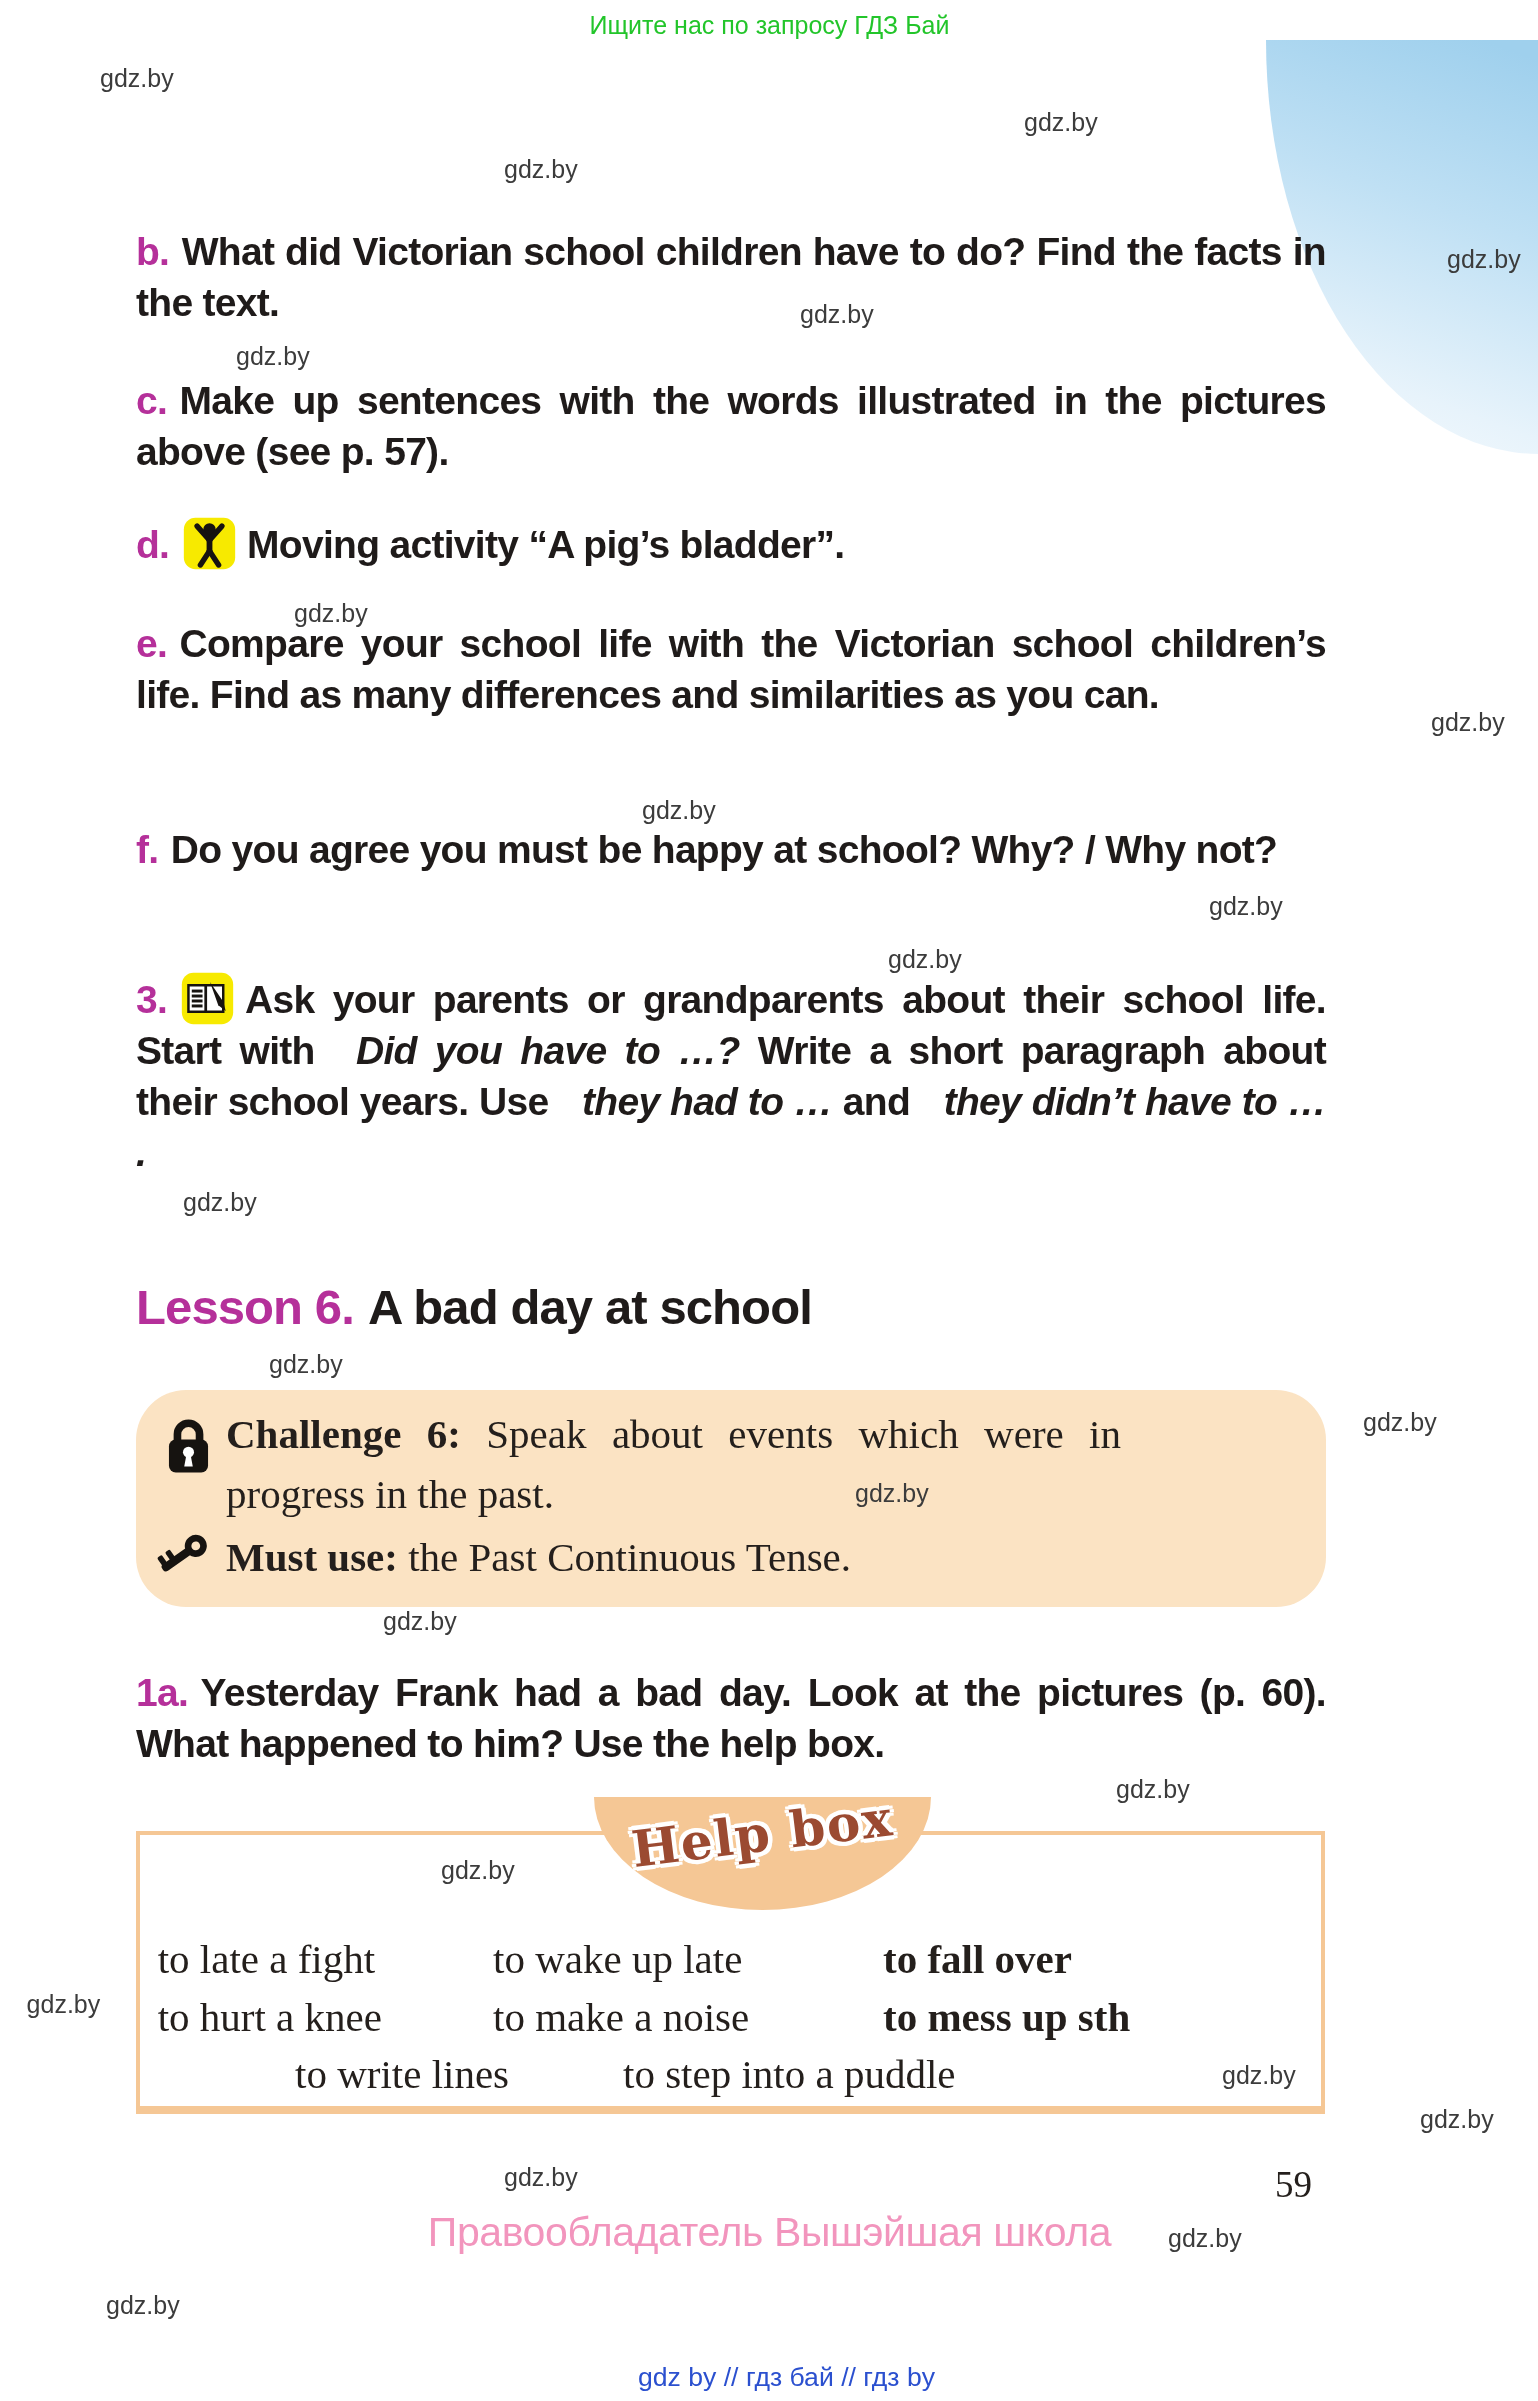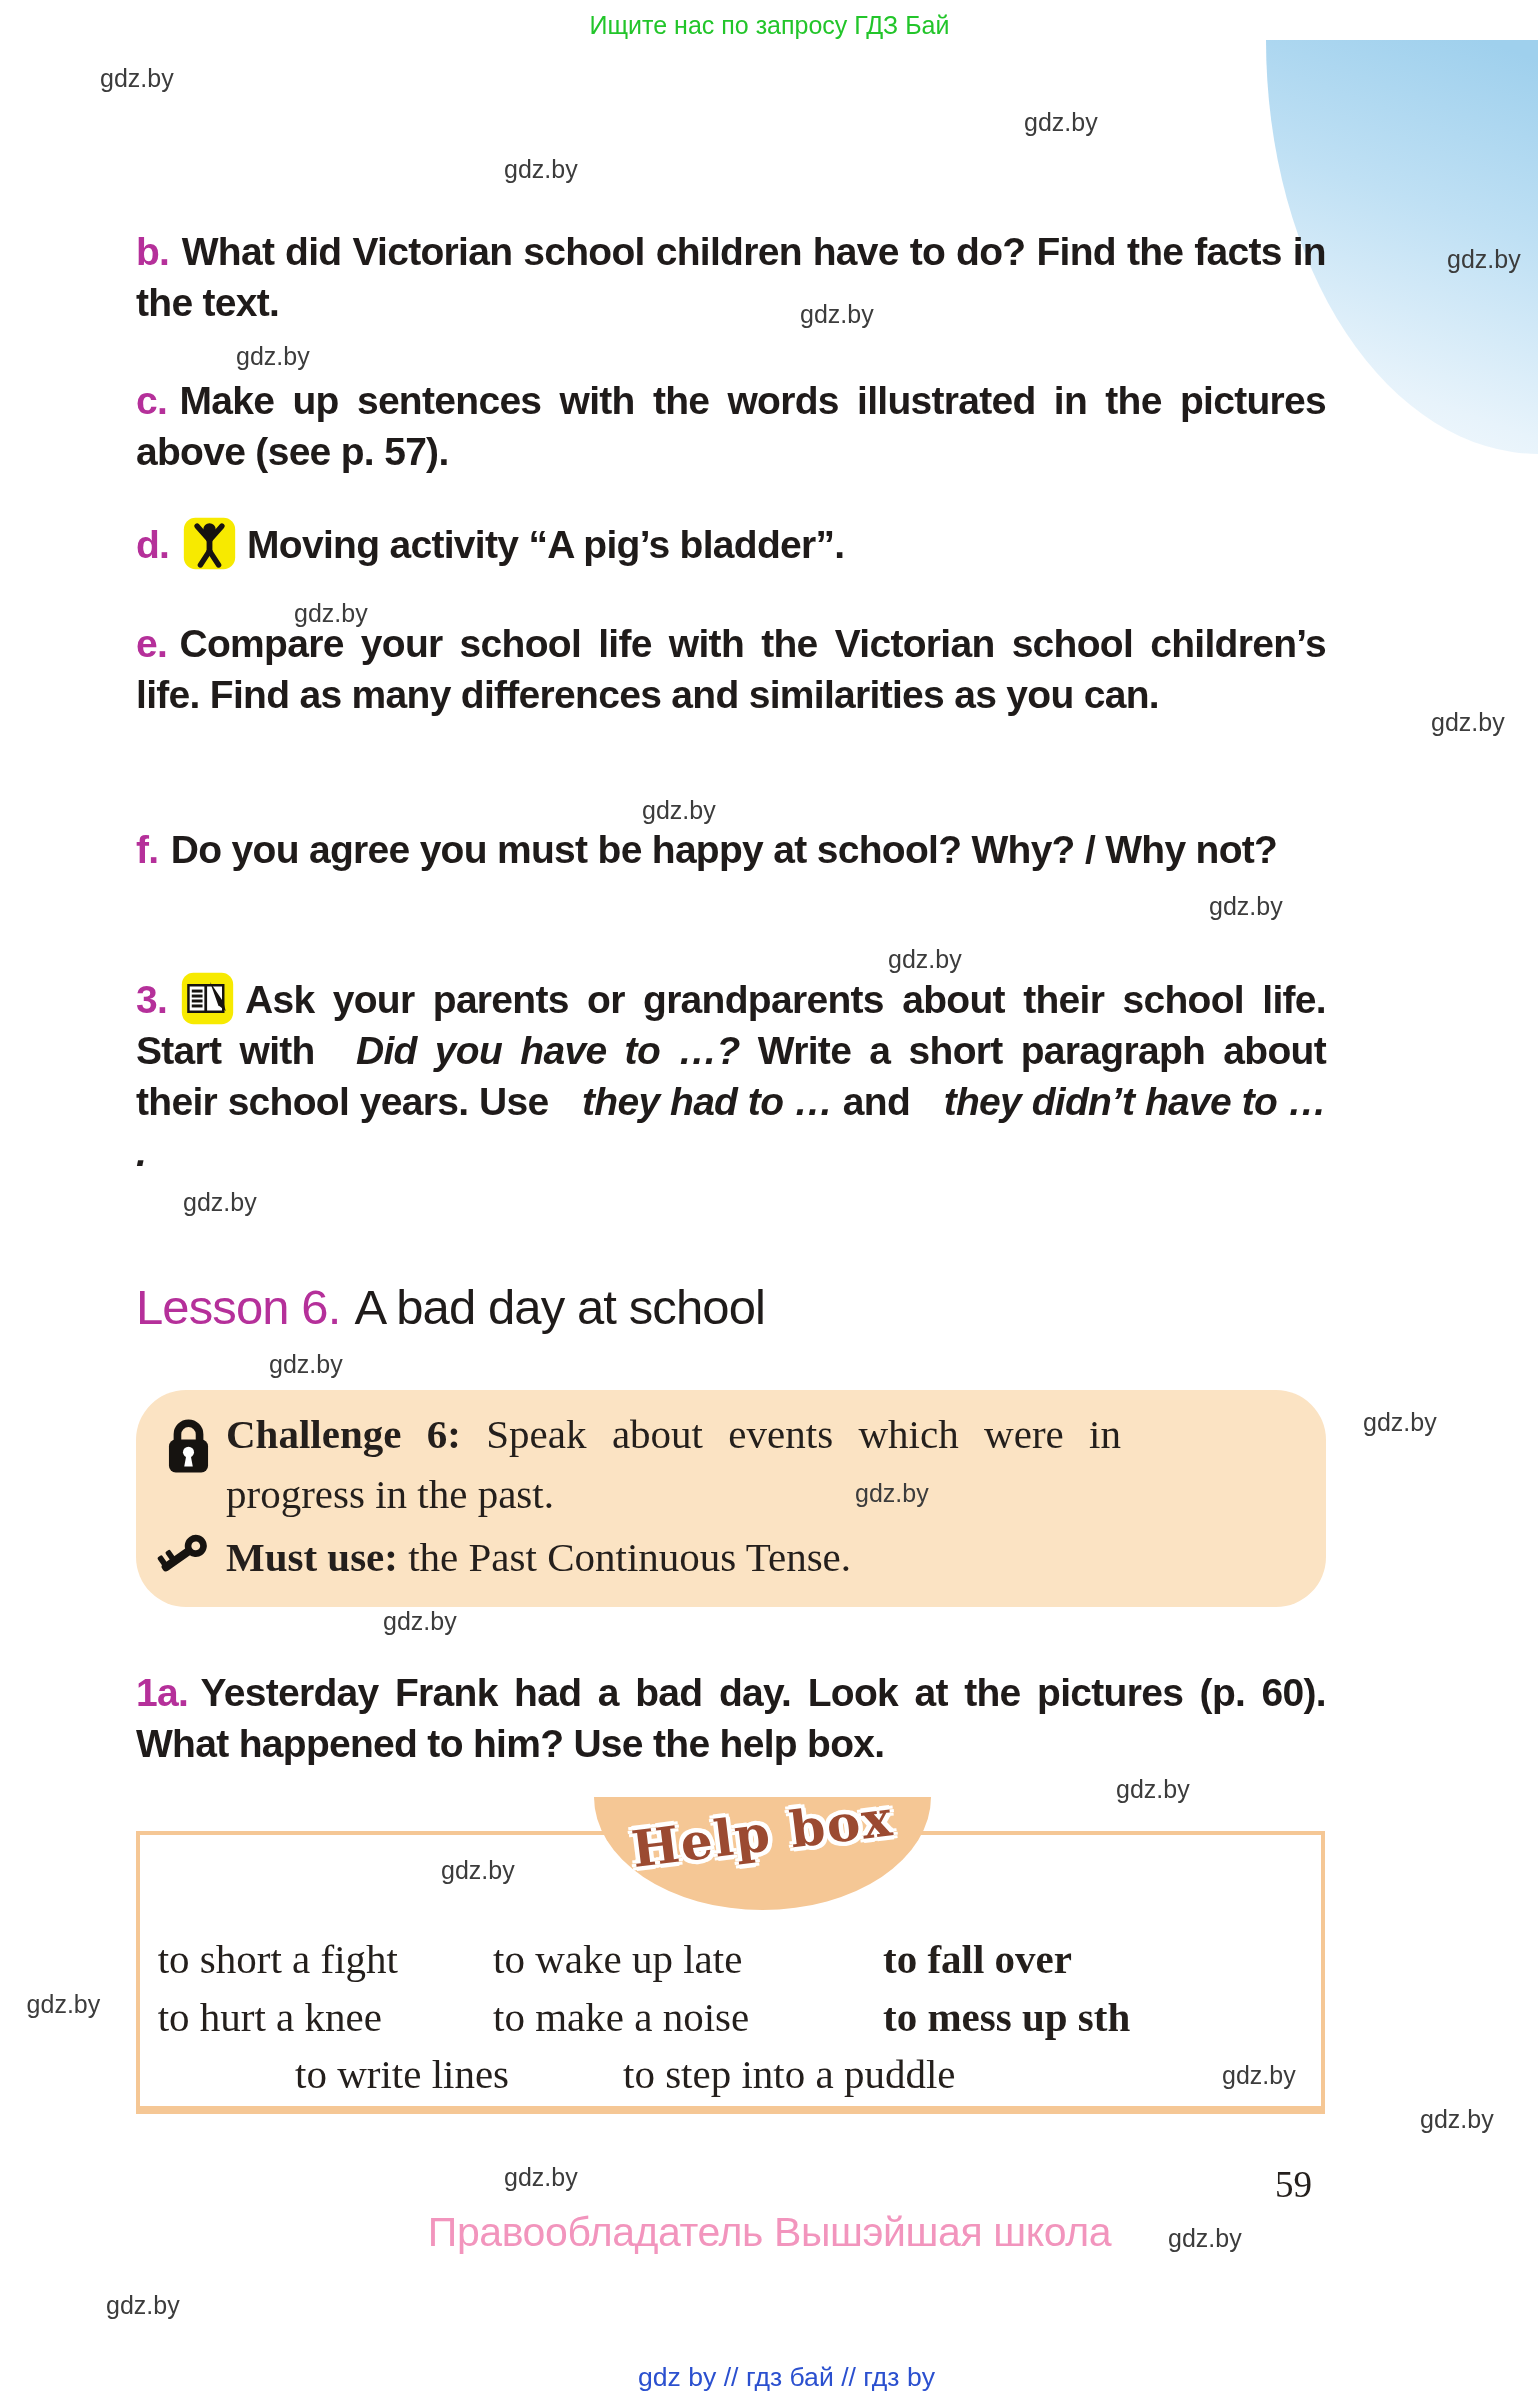--- a/index.html
+++ b/index.html
@@ -29,21 +29,21 @@
   .ex-f{top:824px;}
   .ex-3{top:972px;}
   .ex-1a{top:1667px;}
   .sg-i{font-style:italic;margin-left:23px;}
   .sg-b{font-weight:bold;}
 
   .inline-icon{display:inline-block;width:53px;height:53px;vertical-align:-12.4px;margin:0 10.6px 0 1.8px;}
   .inline-icon svg{display:block;width:100%;height:100%;}
 
   
-  .lesson-heading{position:absolute;left:136px;top:1279px;font-weight:normal;
+  .lesson-heading{position:absolute;left:136px;top:1279px;font-weight:bold;
                   font-size:49px;letter-spacing:-0.9px;white-space:nowrap;}
   .lesson-heading .num{color:#b5309a;margin-right:14px;}
 
   
   .challenge-box{position:absolute;left:136px;top:1390px;width:1190px;height:217px;
                  background:#fbe3c3;border-radius:50px;}
   .ch-icon{position:absolute;display:block;}
   .ch-lock{left:26.6px;top:21px;width:51px;height:67px;}
   .ch-key{left:14px;top:131px;width:67px;height:67px;}
   .ch-icon svg{display:block;width:100%;height:100%;}
@@ -165,21 +165,21 @@
 
   <div class="para ex-1a">
     <span class="label">1a.</span><span><span>Yesterday Frank had a bad day. Look at the pictures (p. 60). What happened to him? Use the help box.</span></span>
   </div>
 
   <div class="help-box">
     <div class="help-arc">
       <div class="help-title">Help box</div>
     </div>
     <div class="hp-row hp-row1">
-      <span class="hp hp-c1">to short a fight</span>
+      <span class="hp hp-c1">to late a fight</span>
       <span class="hp hp-c2">to wake up late</span>
       <span class="hp hp-c3">to fall over</span>
     </div>
     <div class="hp-row hp-row2">
       <span class="hp hp-c1">to hurt a knee</span>
       <span class="hp hp-c2">to make a noise</span>
       <span class="hp hp-c3">to mess up sth</span>
     </div>
     <div class="hp-row hp-row3">
       <span class="hp hp-r3a">to write lines</span>

